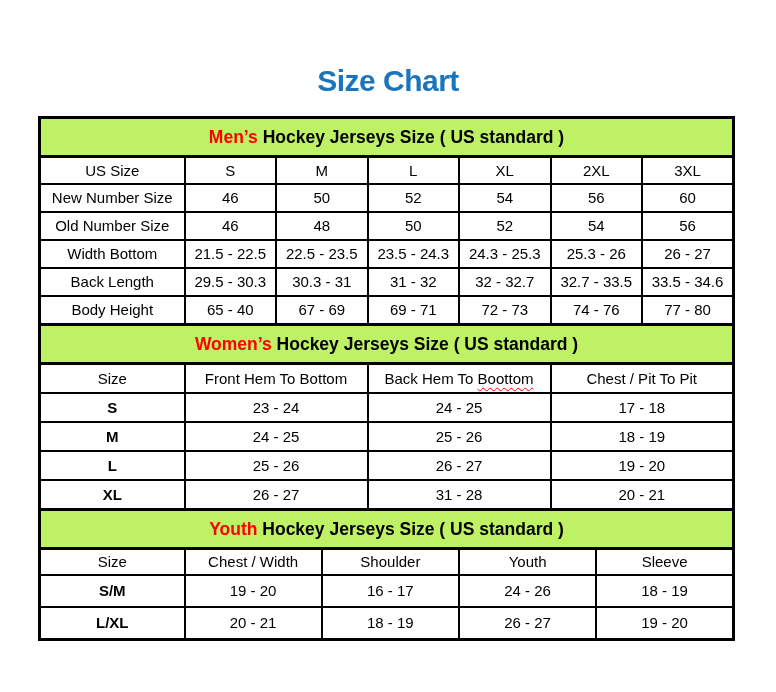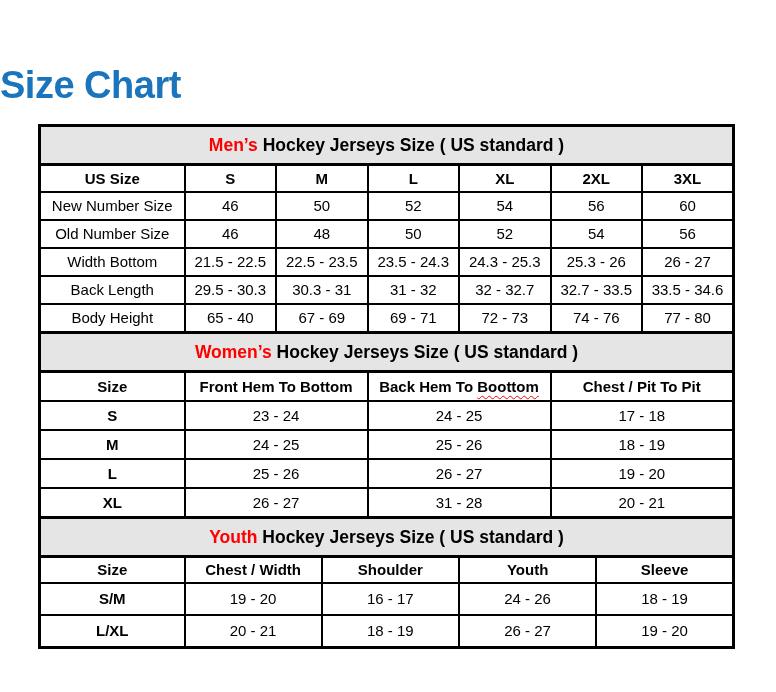--- a/index.html
+++ b/index.html
@@ -7,22 +7,22 @@
     padding: 0;
     background: #ffffff;
     width: 776px;
     height: 692px;
     font-family: "Liberation Sans", sans-serif;
     color: #000000;
     overflow: hidden;
   }
   .page-title {
     padding-top: 66px;
-    text-align: left;
-    font-size: 38px;
+    text-align: center;
+    font-size: 30px;
     font-weight: 700;
     color: #1B75BC;
     letter-spacing: -0.5px;
     line-height: 1;
   }
   .chart-wrap {
     margin: 20px 0 0 38px;
     width: 697px;
   }
   table.sz {
@@ -38,28 +38,28 @@
     border: 2px solid #000000;
     text-align: center;
     vertical-align: middle;
     padding: 0 2px;
     font-size: 15px;
     line-height: 1.15;
     overflow: hidden;
     white-space: nowrap;
   }
   .sz tr.band td {
-    background: #e5e5e5;
+    background: #bef264;
     font-size: 17.5px;
     font-weight: 700;
     height: 36px;
     border: 3px solid #000000;
   }
   .accent { color: #FF0000; }
-  .sz tr.head th { font-weight: 700; }
+  .sz tr.head th { font-weight: 400; }
   .mens  tr.head th { height: 25px; }
   .mens  tr.data td { height: 26px; }
   .womens tr.head th { height: 27px; }
   .womens tr.data td { height: 27px; }
   .youth tr.head th { height: 24px; }
   .youth tr.data td { height: 30px; }
   .mens  td.lbl { font-weight: 400; }
   .womens td.lbl, .youth td.lbl { font-weight: 700; }
   col.c-label { width: 145px; }
   .squiggle {

